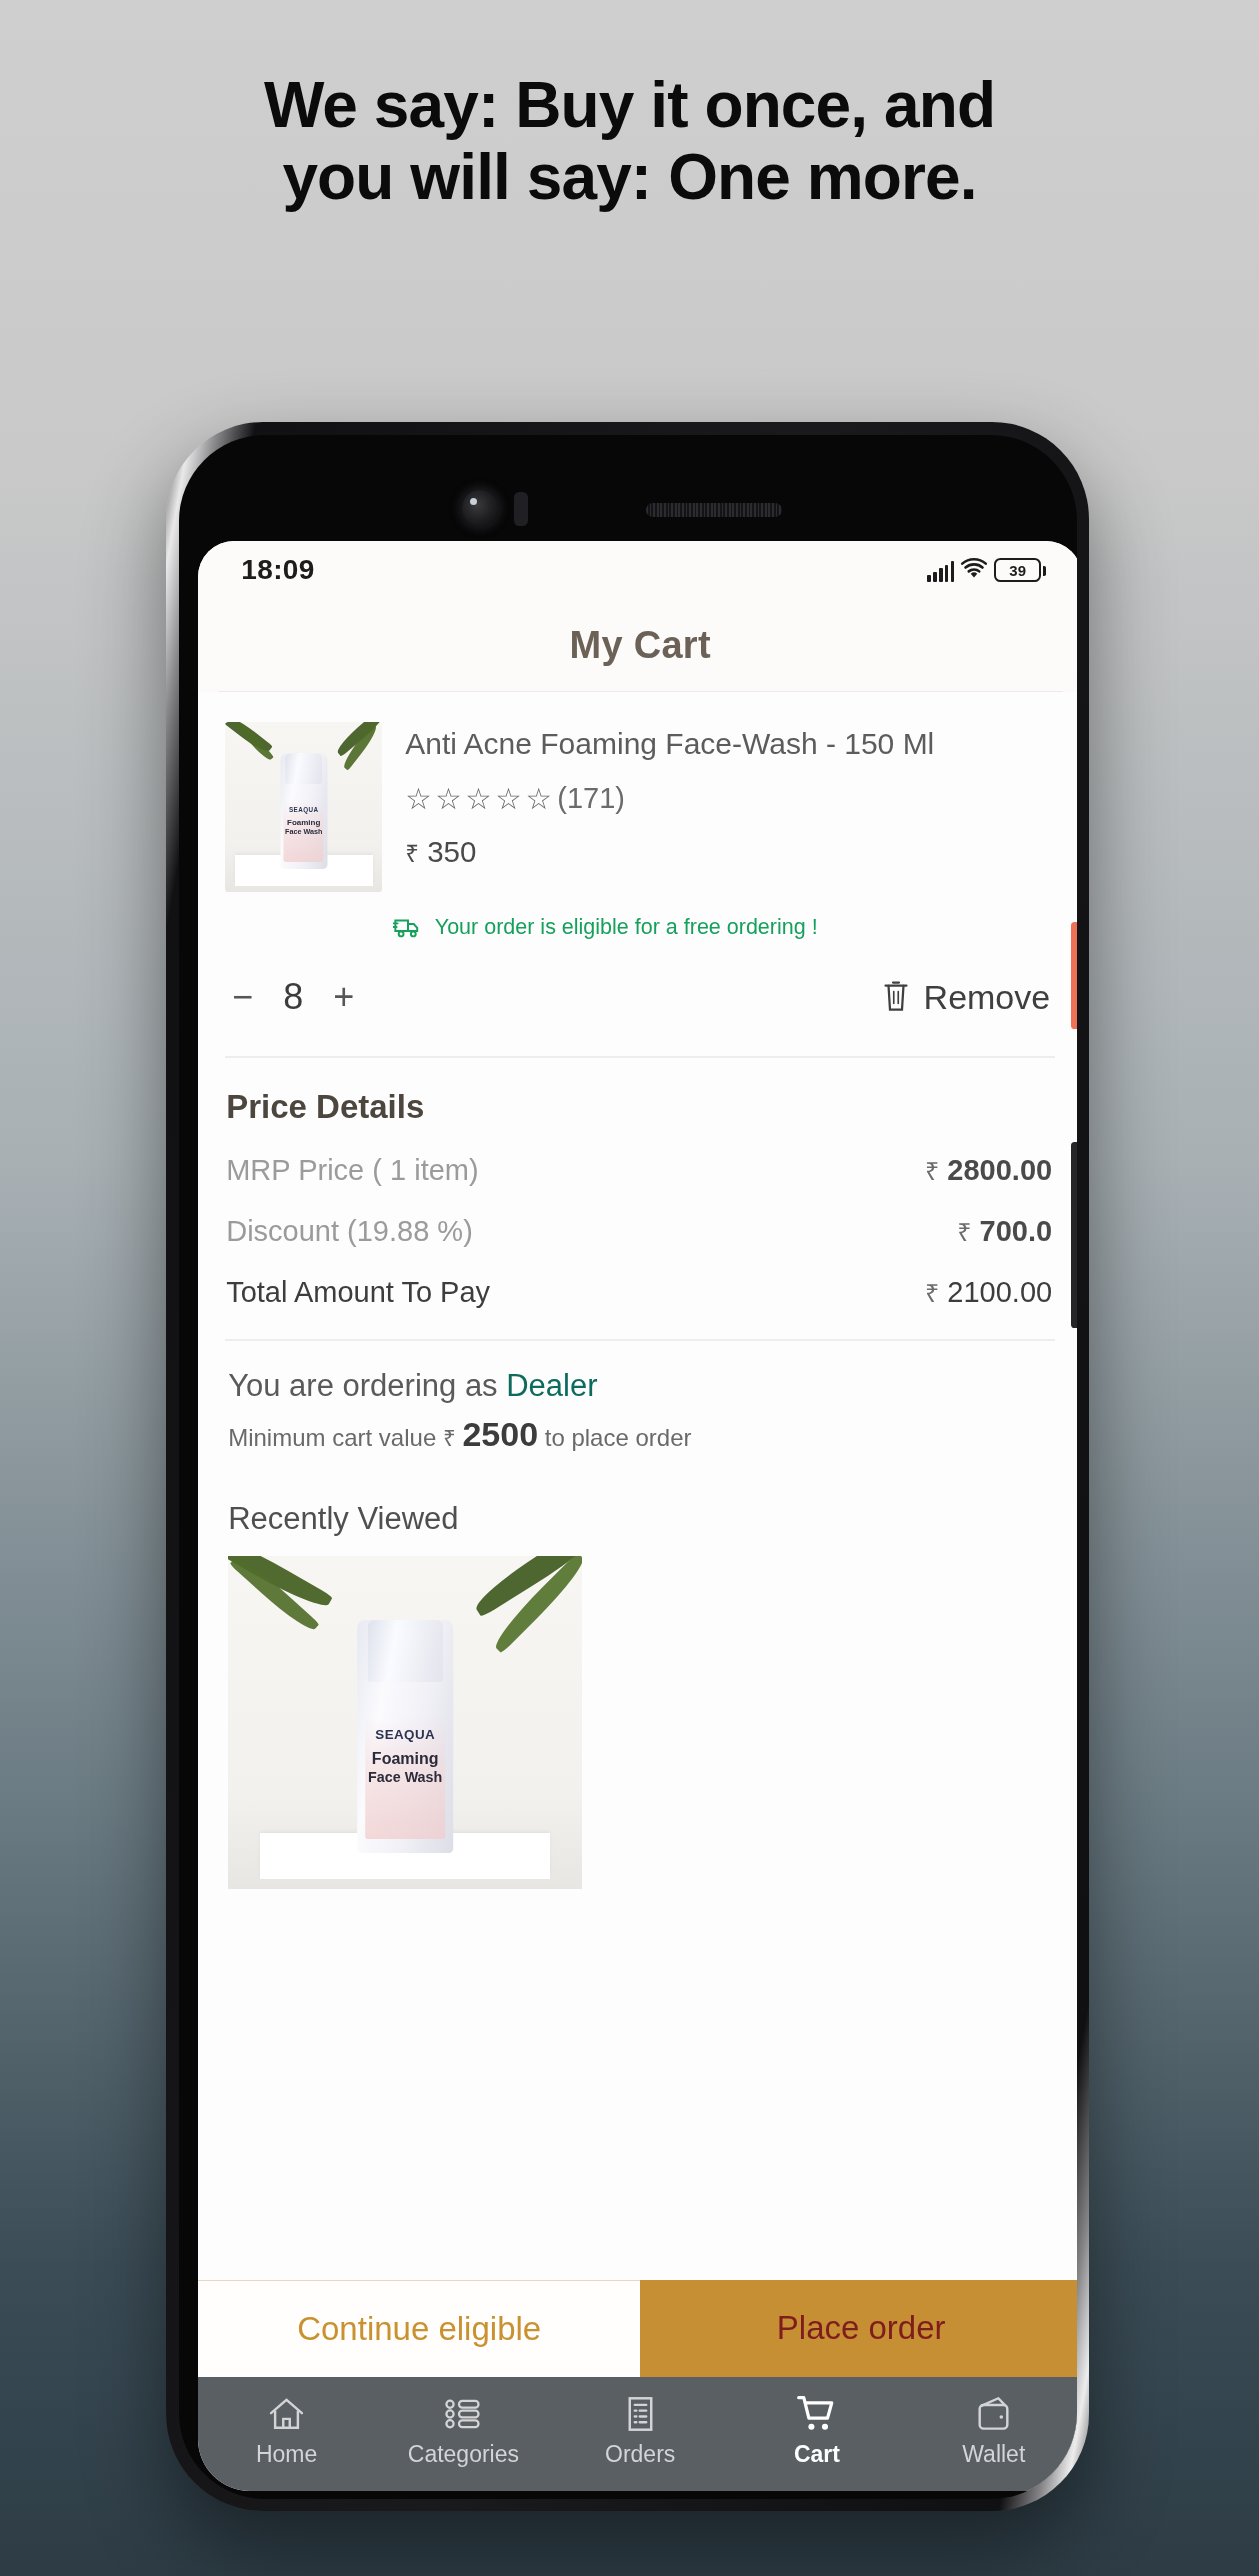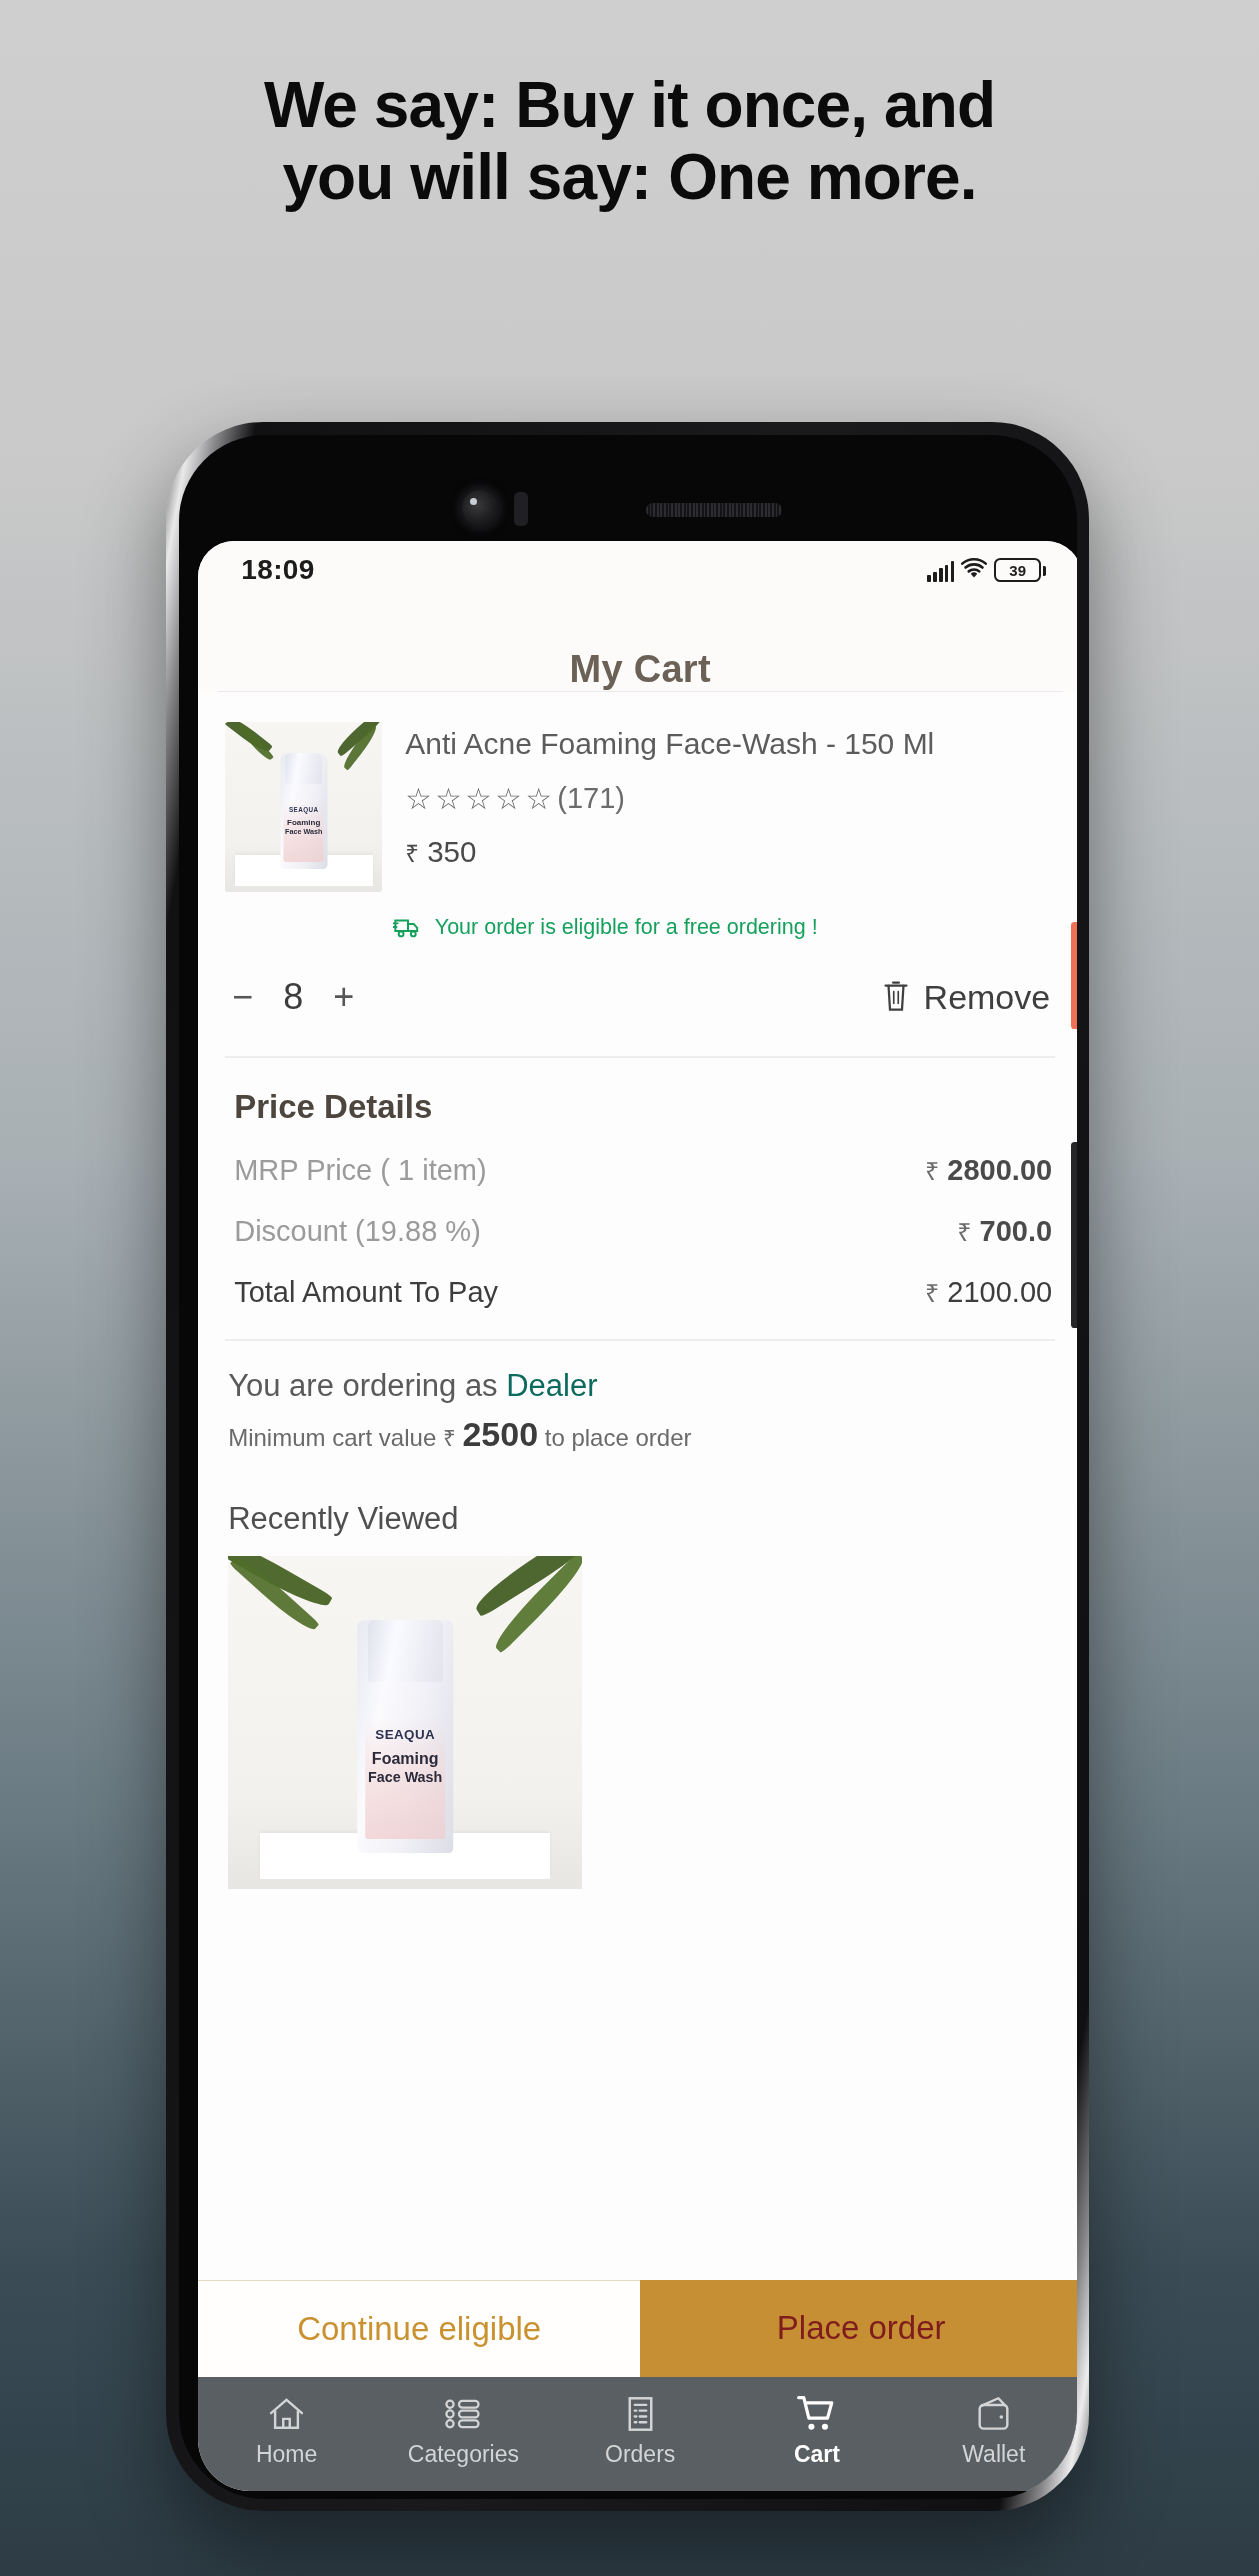--- a/index.html
+++ b/index.html
@@ -90,21 +90,21 @@
   .signal i:nth-child(5){height:20.6px;}
   .battery {
     width:47px; height:24px; border:2.7px solid #1c1c1c; border-radius:6.3px;
     display:flex; align-items:center; justify-content:center; position:relative;
   }
   .battery::after{content:"";position:absolute;right:-7.2px;top:6.3px;width:3.6px;height:9.8px;background:#1c1c1c;border-radius:0 1.8px 1.8px 0;}
   .battery span { font-size:15px; font-weight:700; color:#1c1c1c; }
 
   
   .app-header {
-    flex:0 0 91px; display:flex; align-items:flex-end; justify-content:center;
+    flex:0 0 91px; display:flex; align-items:center; justify-content:center;
     background:#fcfbfa;
   }
   .app-title { font-size:38px; font-weight:700; color:#6b6157; letter-spacing:0.3px; }
   .hdr-divider { height:1.8px; background:#eceaea; margin:0 19.7px; flex:0 0 1.8px; }
 
   
   .content { flex:1 1 auto; overflow:hidden; background:#fefdfd; position:relative; }
 
   
   .cart-item { display:flex; padding:30px 27px 0 27px; gap:23px; }
@@ -153,21 +153,21 @@
   .qty-row { display:flex; align-items:center; justify-content:space-between; padding:36px 32px 0 34px; }
   .stepper { display:flex; align-items:center; gap:30px; }
   .step-btn { font-size:36px; color:#565656; line-height:1; user-select:none; }
   .qty-val { font-size:36px; color:#3c3c3c; font-weight:500; }
   .remove { display:flex; align-items:center; gap:12.5px; }
   .remove-label { font-size:34px; color:#3f3f3f; }
 
   .sec-divider { height:1.8px; background:#ededed; margin:38px 27px 0 27px; }
 
   
-  .price-block { padding:30px 30px 0 36px; }
+  .price-block { padding:30px 30px 0 28px; }
   .price-title { font-size:33px; font-weight:700; color:#4d463f; }
   .price-row { display:flex; justify-content:space-between; align-items:baseline; margin-top:27px; }
   .price-row .k { font-size:29px; color:#9b9b9b; }
   .price-row .v { font-size:29px; color:#4a4a4a; font-weight:700; }
   .price-row .v .rupee { font-weight:400; font-size:25px; color:#6b6b6b; }
   .price-row.total .k { color:#3d3d3d; }
   .price-row.total .v { font-weight:400; color:#3d3d3d; }
 
   .price-divider { height:1.8px; background:#ededed; margin:30px 27px 0 27px; }
 

